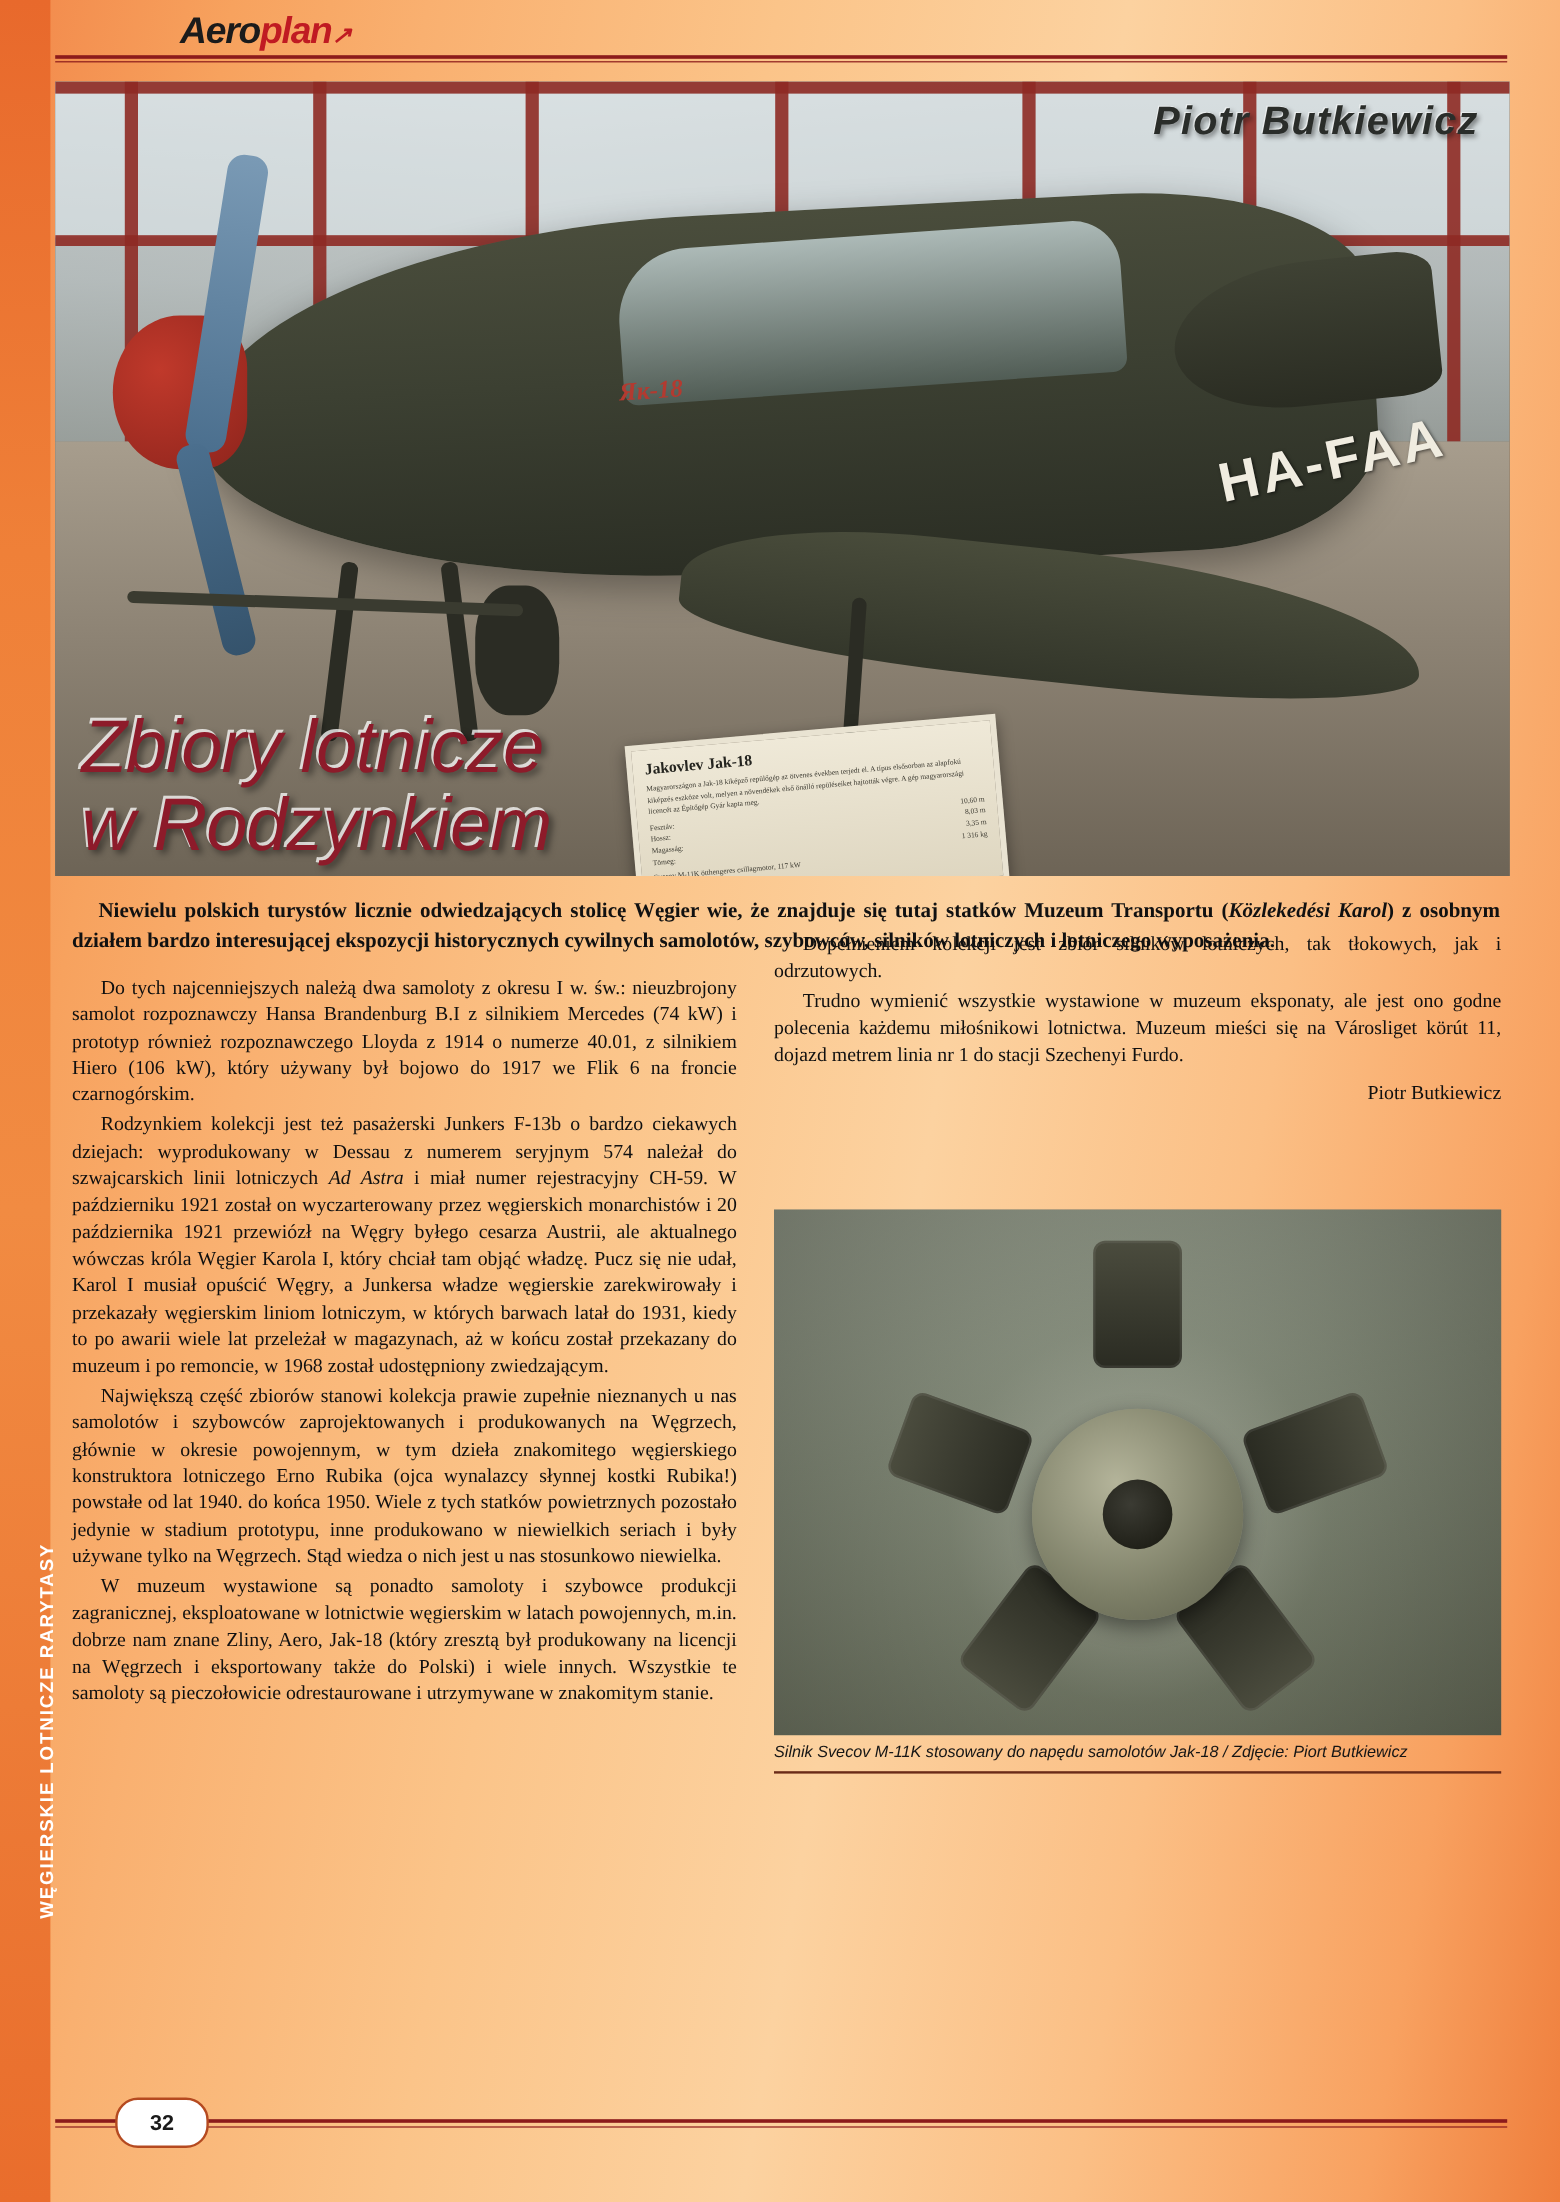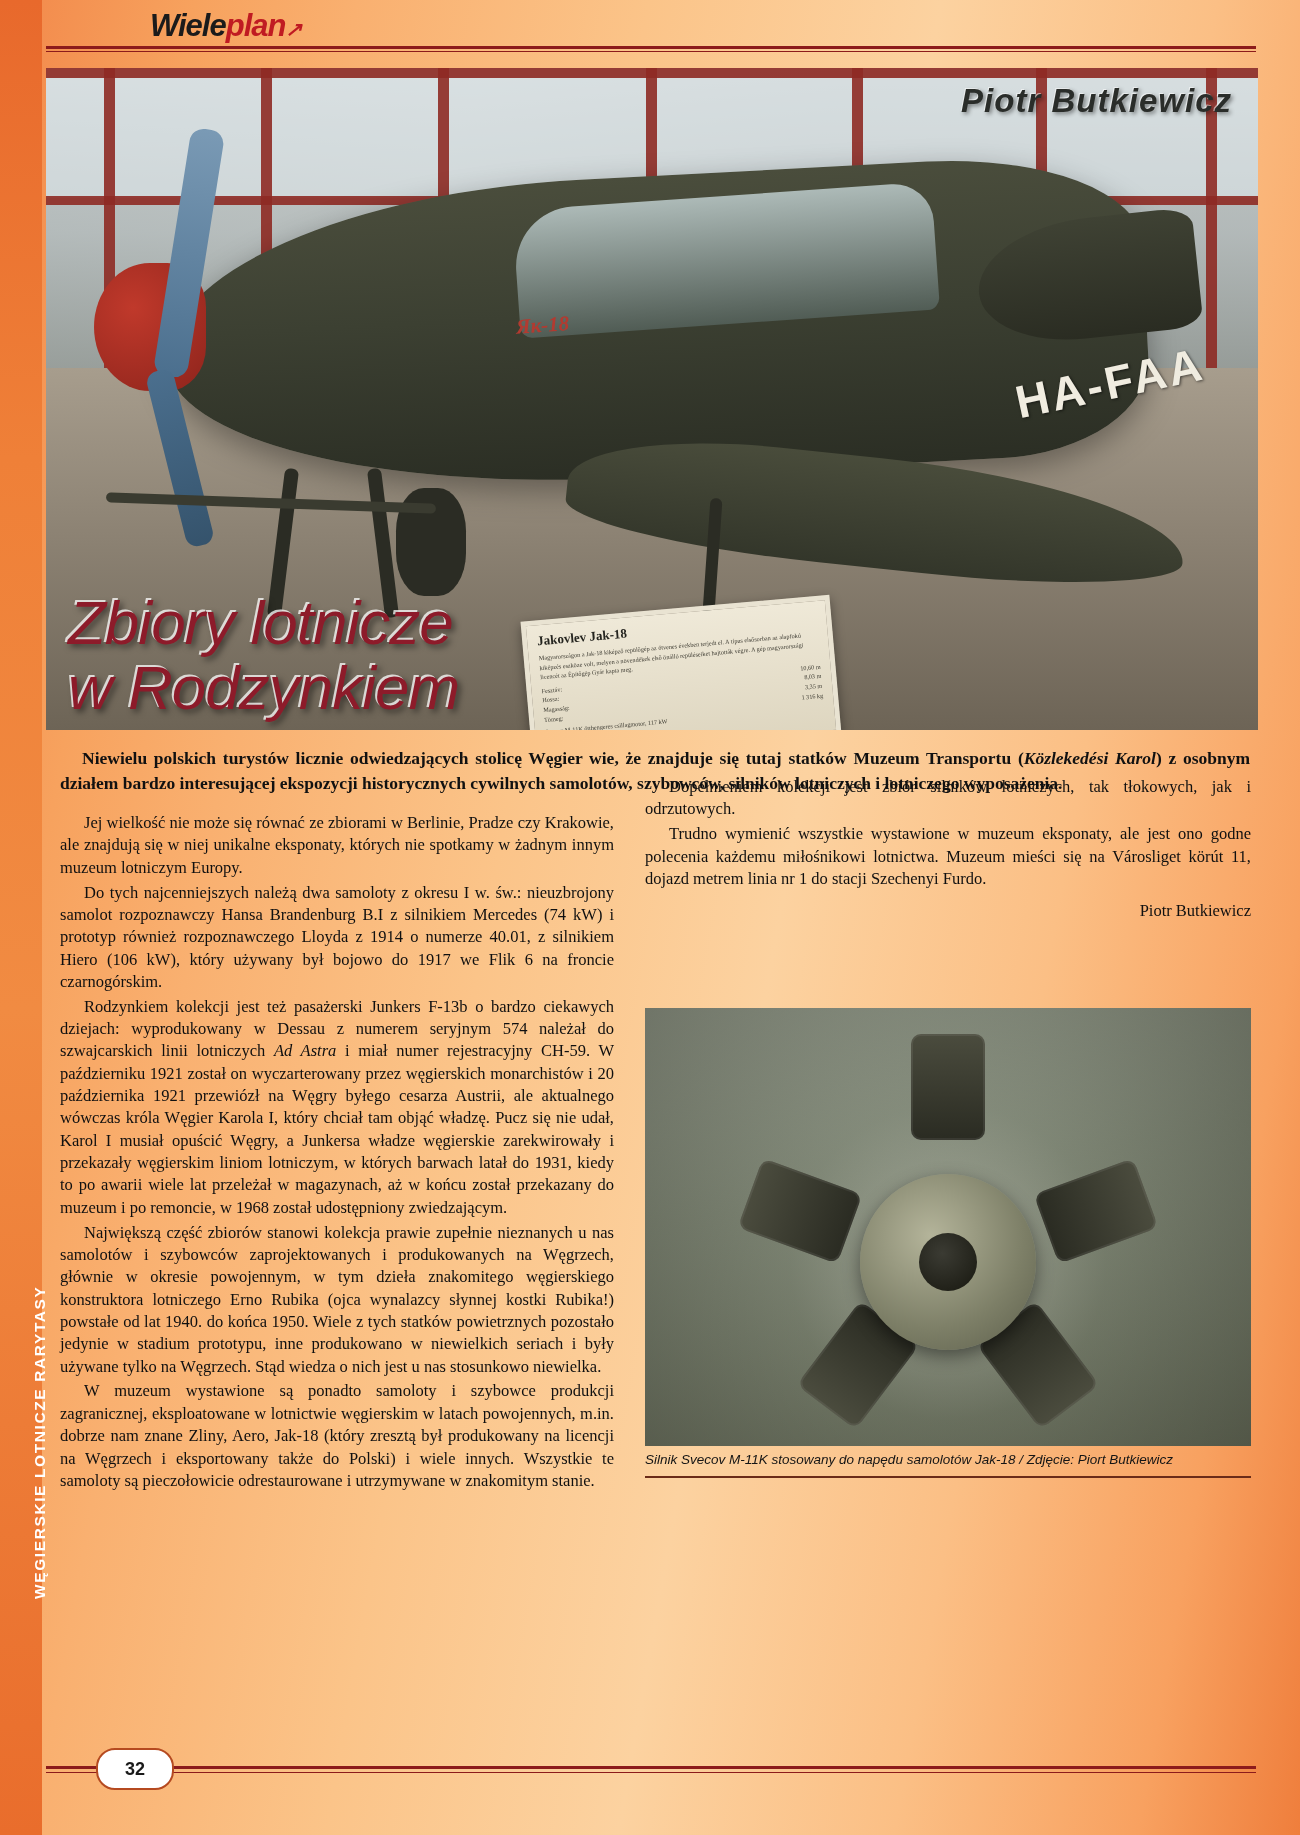--- a/index.html
+++ b/index.html
@@ -400,21 +400,21 @@
 <body>
 
 <div class="page">
 
   <div class="spine">
     <div class="spine-text">WĘGIERSKIE LOTNICZE RARYTASY</div>
   </div>
 
   <div class="masthead">
     <div class="logo">
-      <span>Wiele</span><span class="plan">plan</span><span class="tick">↗</span>
+      <span>Aero</span><span class="plan">plan</span><span class="tick">↗</span>
     </div>
   </div>
   <div class="masthead-rule"></div>
   <div class="masthead-rule2"></div>
 
   <div class="hero">
     <div class="hero-bg"></div>
     <div class="hangar-wall"></div>
 
     <div class="glass" style="left:0;top:10px;width:1212px;height:120px;"></div>
@@ -475,21 +475,20 @@
       <div>Zbiory lotnicze</div>
       <div>w Rodzynkiem</div>
     </div>
   </div>
 
   <div class="lead">
     <span>Niewielu polskich turystów licznie odwiedzających stolicę Węgier wie, że znajduje się tutaj statków Muzeum Transportu (</span><i>Közlekedési Karol</i><span>) z osobnym działem bardzo interesującej ekspozycji historycznych cywilnych samolotów, szybowców, silników lotniczych i lotniczego wyposażenia.</span>
   </div>
 
   <div class="col-left">
-    <p>Jej wielkość nie może się równać ze zbiorami w Berlinie, Pradze czy Krakowie, ale znajdują się w niej unikalne eksponaty, których nie spotkamy w żadnym innym muzeum lotniczym Europy.</p>
     <p>Do tych najcenniejszych należą dwa samoloty z okresu I w. św.: nieuzbrojony samolot rozpoznawczy Hansa Brandenburg B.I z silnikiem Mercedes (74 kW) i prototyp również rozpoznawczego Lloyda z 1914 o numerze 40.01, z silnikiem Hiero (106 kW), który używany był bojowo do 1917 we Flik 6 na froncie czarnogórskim.</p>
     <p>
       <span>Rodzynkiem kolekcji jest też pasażerski Junkers F-13b o bardzo ciekawych dziejach: wyprodukowany w Dessau z numerem seryjnym 574 należał do szwajcarskich linii lotniczych </span><i>Ad Astra</i><span> i miał numer rejestracyjny CH-59. W październiku 1921 został on wyczarterowany przez węgierskich monarchistów i 20 października 1921 przewiózł na Węgry byłego cesarza Austrii, ale aktualnego wówczas króla Węgier Karola I, który chciał tam objąć władzę. Pucz się nie udał, Karol I musiał opuścić Węgry, a Junkersa władze węgierskie zarekwirowały i przekazały węgierskim liniom lotniczym, w których barwach latał do 1931, kiedy to po awarii wiele lat przeleżał w magazynach, aż w końcu został przekazany do muzeum i po remoncie, w 1968 został udostępniony zwiedzającym.</span>
     </p>
     <p>Największą część zbiorów stanowi kolekcja prawie zupełnie nieznanych u nas samolotów i szybowców zaprojektowanych i produkowanych na Węgrzech, głównie w okresie powojennym, w tym dzieła znakomitego węgierskiego konstruktora lotniczego Erno Rubika (ojca wynalazcy słynnej kostki Rubika!) powstałe od lat 1940. do końca 1950. Wiele z tych statków powietrznych pozostało jedynie w stadium prototypu, inne produkowano w niewielkich seriach i były używane tylko na Węgrzech. Stąd wiedza o nich jest u nas stosunkowo niewielka.</p>
     <p>W muzeum wystawione są ponadto samoloty i szybowce produkcji zagranicznej, eksploatowane w lotnictwie węgierskim w latach powojennych, m.in. dobrze nam znane Zliny, Aero, Jak-18 (który zresztą był produkowany na licencji na Węgrzech i eksportowany także do Polski) i wiele innych. Wszystkie te samoloty są pieczołowicie odrestaurowane i utrzymywane w znakomitym stanie.</p>
   </div>
 
   <div class="col-right">
     <p>Dopełnieniem kolekcji jest zbiór silników lotniczych, tak tłokowych, jak i odrzutowych.</p>

